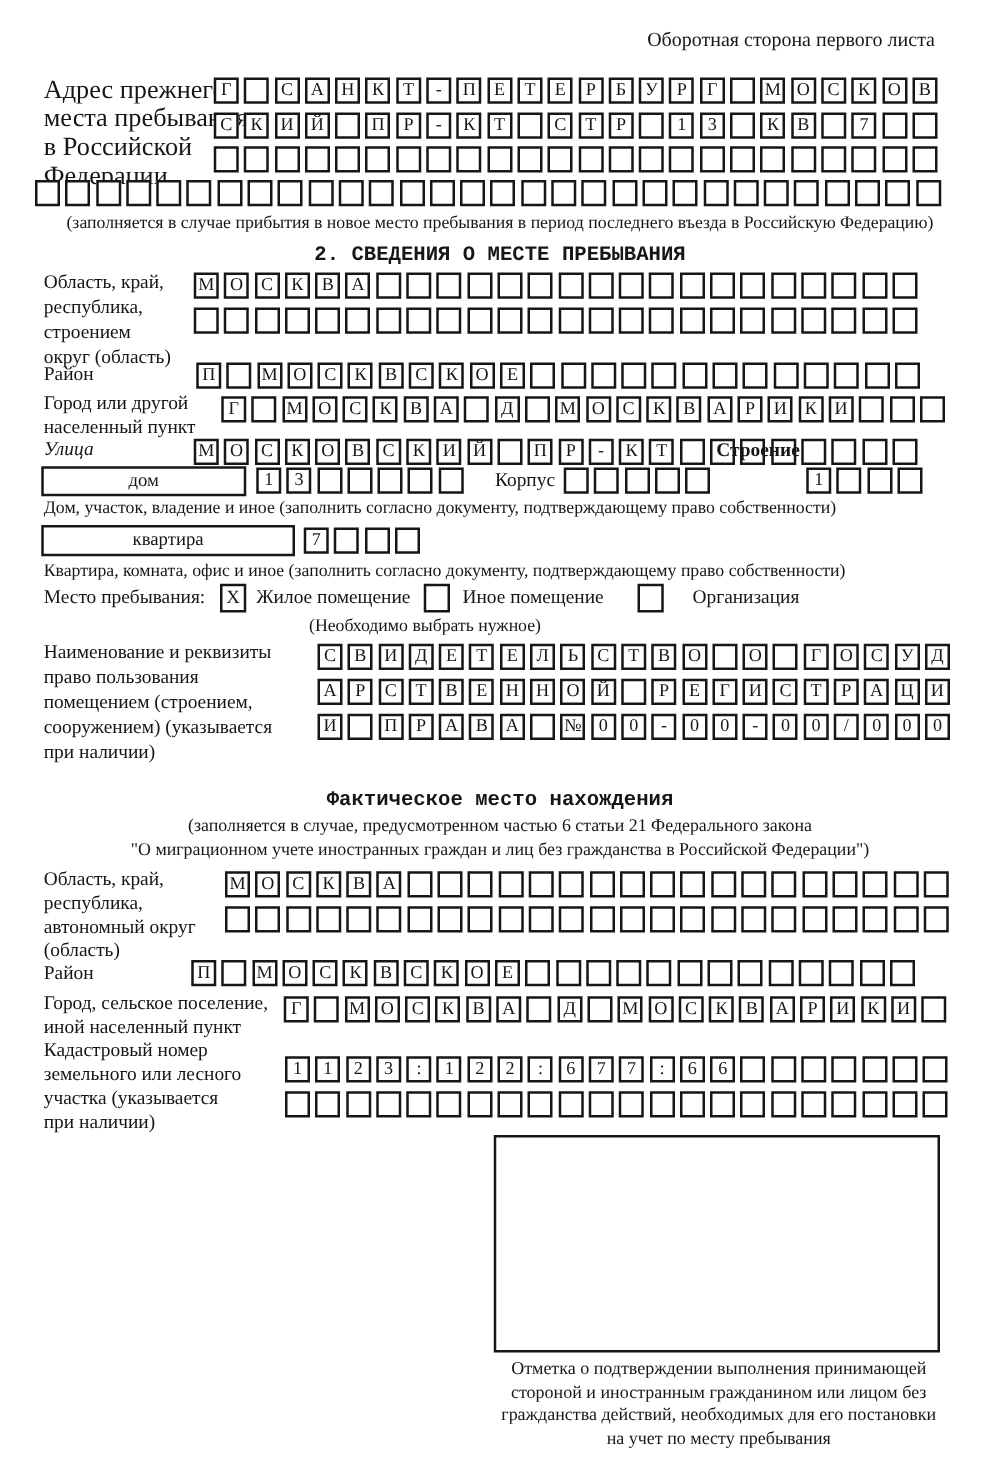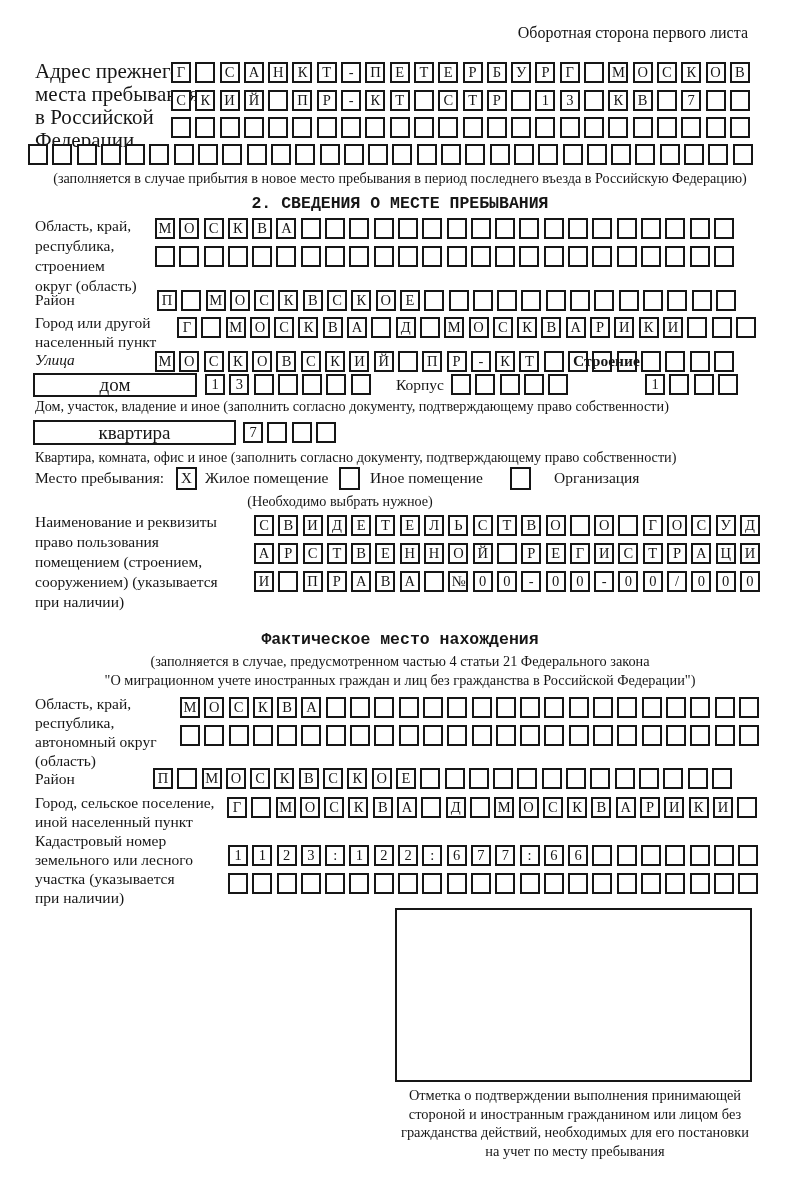--- a/index.html
+++ b/index.html
@@ -15,21 +15,21 @@
     font-size:14.5px; line-height:1; background:#fff;
   }
   .lbl { font-size:21px; line-height:23px; white-space:nowrap; }
   .lbl20 { font-size:15.5px; line-height:20px; white-space:nowrap; }
   .lbl19 { font-size:15.5px; line-height:19px; white-space:nowrap; }
   .cap { font-size:14.2px; white-space:nowrap; }
   .center { width:100%; text-align:center; }
   .title { font-size:16.5px; font-weight:bold;font-family:Liberation Mono, monospace; }
   .widebox {
     box-sizing:border-box; border:2px solid #161616; background:#fff;
-    display:flex; align-items:center; justify-content:center; font-size:19px;
+    display:flex; align-items:center; justify-content:center; font-size:15px;
   }
   .cbox {
     box-sizing:border-box; width:21px; height:23px; border:2px solid #161616;
     display:flex; align-items:center; justify-content:center; font-size:15px; background:#fff;
   }
   .markbox { box-sizing:border-box; border:2px solid #161616; background:#fff; }
 
   #header-note   { right:52px; top:24px; font-size:16px; }
   #prev-label    { left:35px;  top:60px; }
   #prev-r1       { left:171px; top:62px; }
@@ -475,21 +475,21 @@
       <span class="cell">-</span>
       <span class="cell">0</span>
       <span class="cell">0</span>
       <span class="cell">/</span>
       <span class="cell">0</span>
       <span class="cell">0</span>
       <span class="cell">0</span>
     </div>
 
   <div class="abs title center" id="fact-title">Фактическое место нахождения</div>
-  <div class="abs cap center" id="fact-note1">(заполняется в случае, предусмотренном частью 4 статьи 21 Федерального закона</div>
+  <div class="abs cap center" id="fact-note1">(заполняется в случае, предусмотренном частью 6 статьи 21 Федерального закона</div>
   <div class="abs cap center" id="fact-note2">"О миграционном учете иностранных граждан и лиц без гражданства в Российской Федерации")</div>
 
   <div class="abs lbl19" id="fact-region-label">
     <div>Область, край,</div>
     <div>республика,</div>
     <div>автономный округ</div>
     <div>(область)</div>
   </div>
   <div class="boxrow" id="fact-region-r1">
       <span class="cell">М</span>

